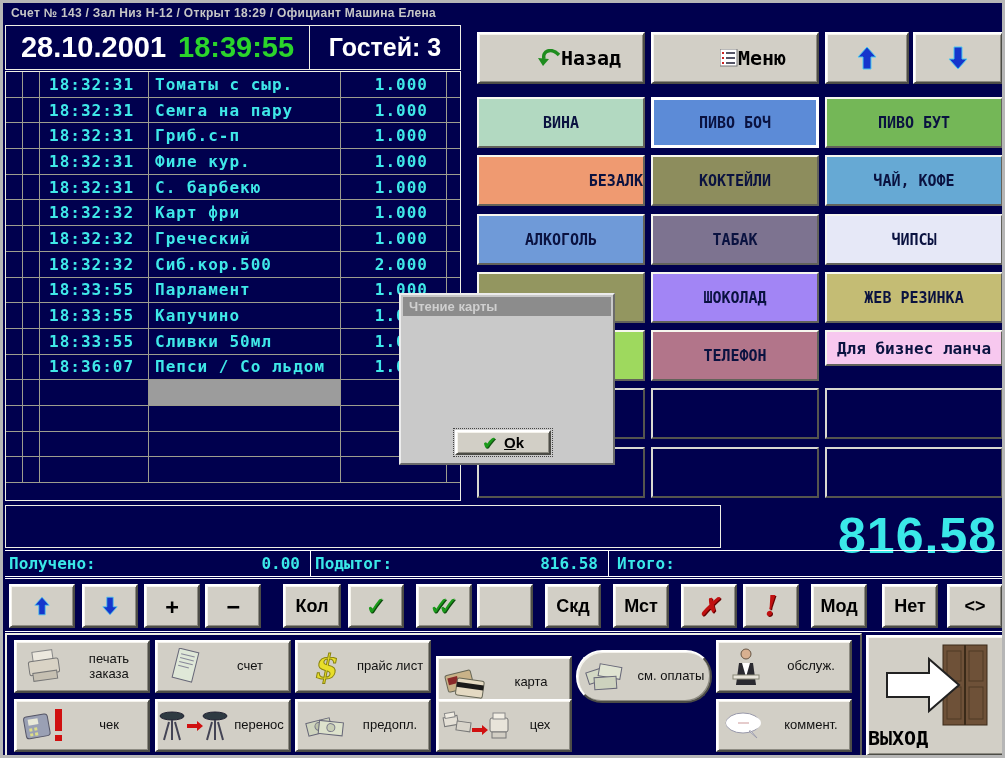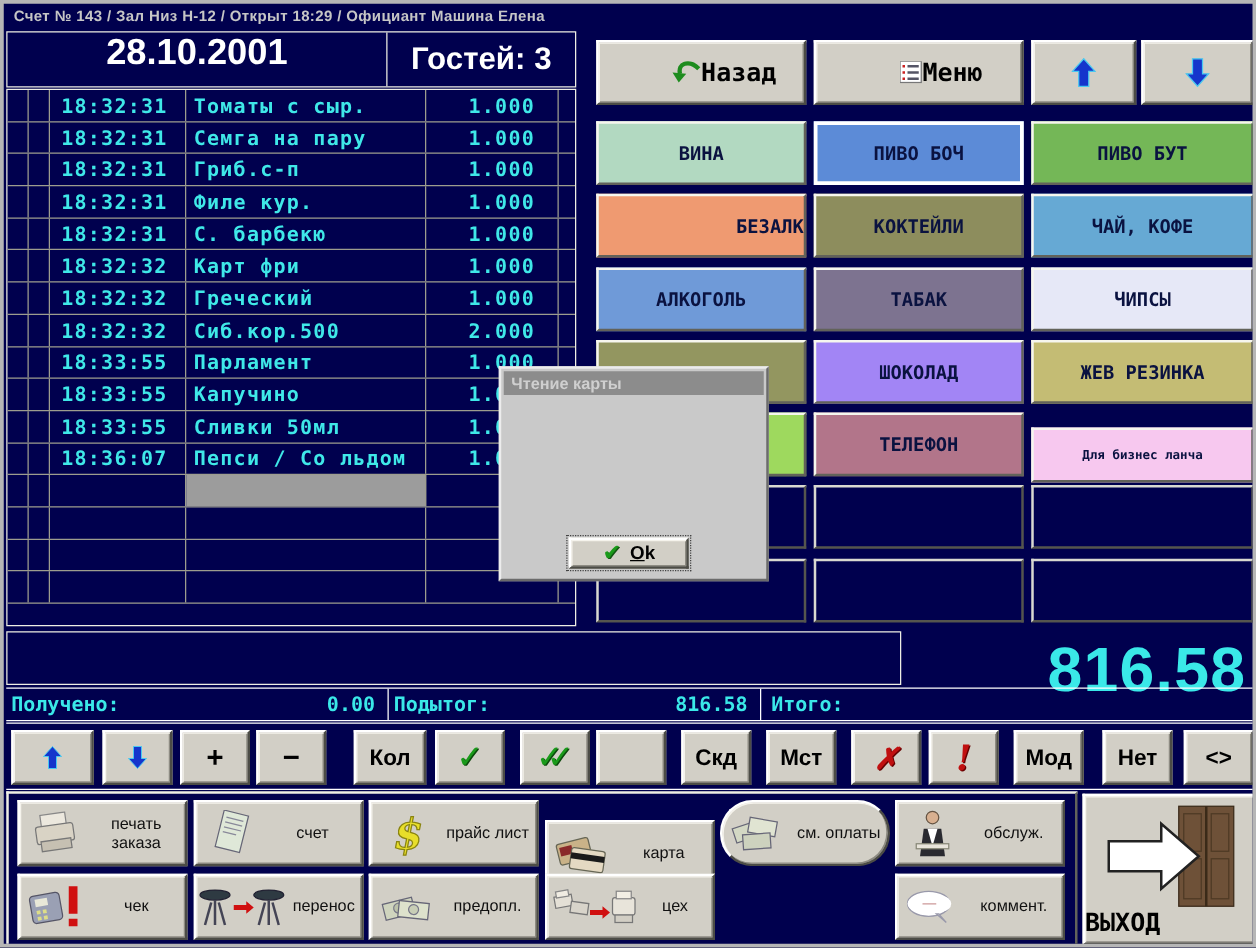--- a/index.html
+++ b/index.html
@@ -7,21 +7,21 @@
     position:relative;width:1005px;height:758px;box-sizing:border-box;
     background:#00004e;border:3px solid #b6b6b6;overflow:hidden;
     font-family:"DejaVu Sans Mono",monospace;
   }
   
   .titlebar{position:absolute;left:0;top:0;width:100%;height:20px;display:flex;align-items:center;
     padding-left:8px;color:#c6c6c6;font:bold 12px "Liberation Sans",sans-serif;letter-spacing:.3px;}
   
   .header-box{position:absolute;left:2px;top:22px;width:456px;height:45px;border:1px solid #eeeee4;
     display:flex;box-sizing:border-box;background:#00004e;}
-  .hdr-left{width:303px;border-right:1px solid #eeeee4;display:flex;align-items:center;justify-content:flex-start;gap:12px;flex-direction:column;}
+  .hdr-left{width:303px;border-right:1px solid #eeeee4;display:flex;align-items:center;justify-content:center;gap:12px;}
   .hdr-date{font:bold 29px "Liberation Sans",sans-serif;color:#ffffff;}
   .hdr-time{font:bold 29px "Liberation Sans",sans-serif;color:#2bd42b;}
   .hdr-guests{flex:1;display:flex;align-items:center;justify-content:center;
     font:bold 25px "Liberation Sans",sans-serif;color:#ffffff;}
   
   .table-box{position:absolute;left:2px;top:68px;width:456px;height:430px;border:1px solid #eeeee4;
     box-sizing:border-box;display:flex;flex-direction:column;background:#00004e;}
   .trow{display:flex;height:25.7px;box-sizing:border-box;border-bottom:1px solid #9d9d8e;flex:none;}
   .trow>div{box-sizing:border-box;border-right:1px solid #9d9d8e;display:flex;align-items:center;
     font:bold 16px "DejaVu Sans Mono",monospace;color:#3fe8e8;letter-spacing:1px;white-space:nowrap;overflow:hidden;}
@@ -297,21 +297,21 @@
     </div>
   <div class="cat-btn" style="left: 822px; top: 269px; width: 178px; height: 51px; background-color: rgb(196, 188, 116);">
       <span>ЖЕВ РЕЗИНКА</span>
     </div>
   <div class="cat-btn" style="left: 474px; top: 327px; width: 168px; height: 51px; background-color: rgb(158, 217, 94);">
       <span></span>
     </div>
   <div class="cat-btn" style="left: 648px; top: 327px; width: 168px; height: 51px; background-color: rgb(178, 117, 138);">
       <span>ТЕЛЕФОН</span>
     </div>
-  <div class="cat-btn" style="left: 822px; top: 327px; width: 178px; height: 44px; font-size: 10px; background-color: rgb(247, 200, 239); margin-top: 12px;">
+  <div class="cat-btn" style="left: 822px; top: 327px; width: 178px; height: 36px; font-size: 16px; background-color: rgb(247, 200, 239);">
       <span>Для бизнес ланча</span>
     </div>
 
   <div class="empty-cell" style="left:474px;top:385px;width:168px;height:51px;"></div>
   <div class="empty-cell" style="left:648px;top:385px;width:168px;height:51px;"></div>
   <div class="empty-cell" style="left:822px;top:385px;width:178px;height:51px;"></div>
   <div class="empty-cell" style="left:474px;top:444px;width:168px;height:51px;"></div>
   <div class="empty-cell" style="left:648px;top:444px;width:168px;height:51px;"></div>
   <div class="empty-cell" style="left:822px;top:444px;width:178px;height:51px;"></div>
 
@@ -418,21 +418,21 @@
               <rect x="6" y="9" width="10" height="7" fill="#8a2a2a"></rect>
             </g>
             <g transform="rotate(8 23 18)">
               <rect x="14" y="14" width="27" height="17" rx="2" fill="#e4d9c2" stroke="#665"></rect>
               <rect x="14" y="18" width="27" height="5" fill="#1a1a1a"></rect>
             </g>
           </svg>
         </span>
       <span class="act-label">карта</span>
     </div>
-    <div class="btn3d act-btn" style="left:569px;top:5px;border-radius:26px;">
+    <div class="btn3d act-btn" style="left:569px;top:15px;border-radius:26px;">
       <span class="act-icon">
           <svg width="44" height="36" viewBox="0 0 44 36">
             <g transform="rotate(-18 22 18)">
               <rect x="4" y="8" width="22" height="12" fill="#d3d8c4" stroke="#667"></rect>
             </g>
             <g transform="rotate(10 22 18)">
               <rect x="14" y="6" width="22" height="12" fill="#e0e4d2" stroke="#667"></rect>
             </g>
             <g transform="rotate(-4 22 18)">
               <rect x="10" y="18" width="22" height="12" fill="#cdd2be" stroke="#667"></rect>

